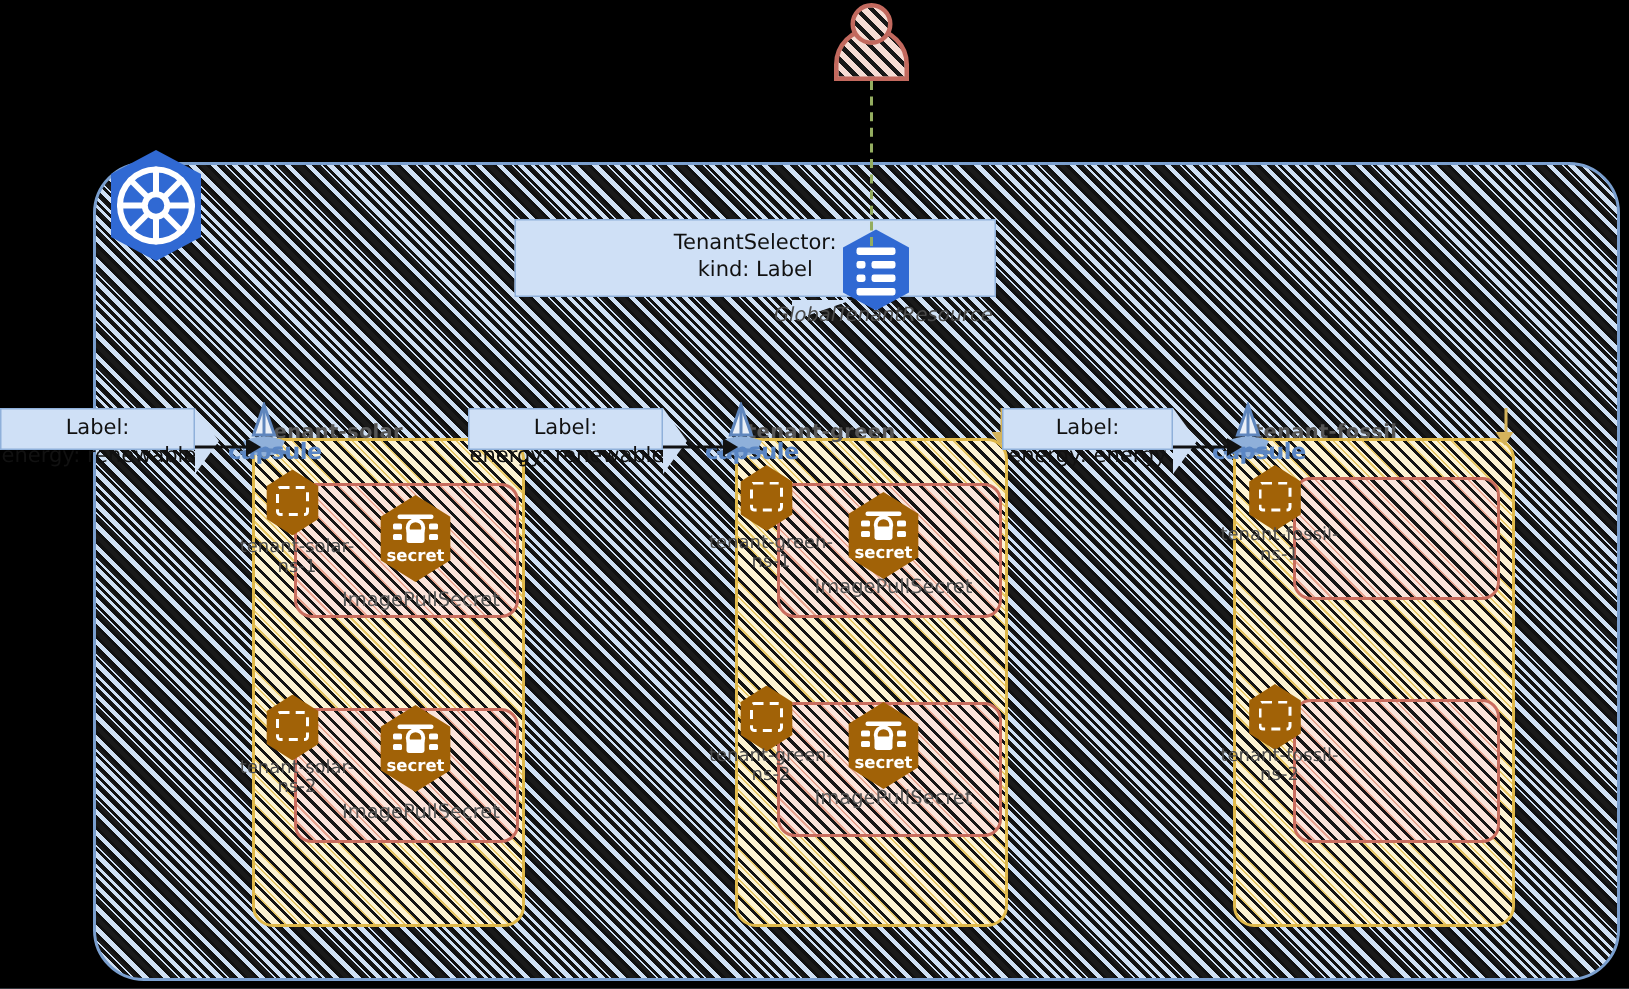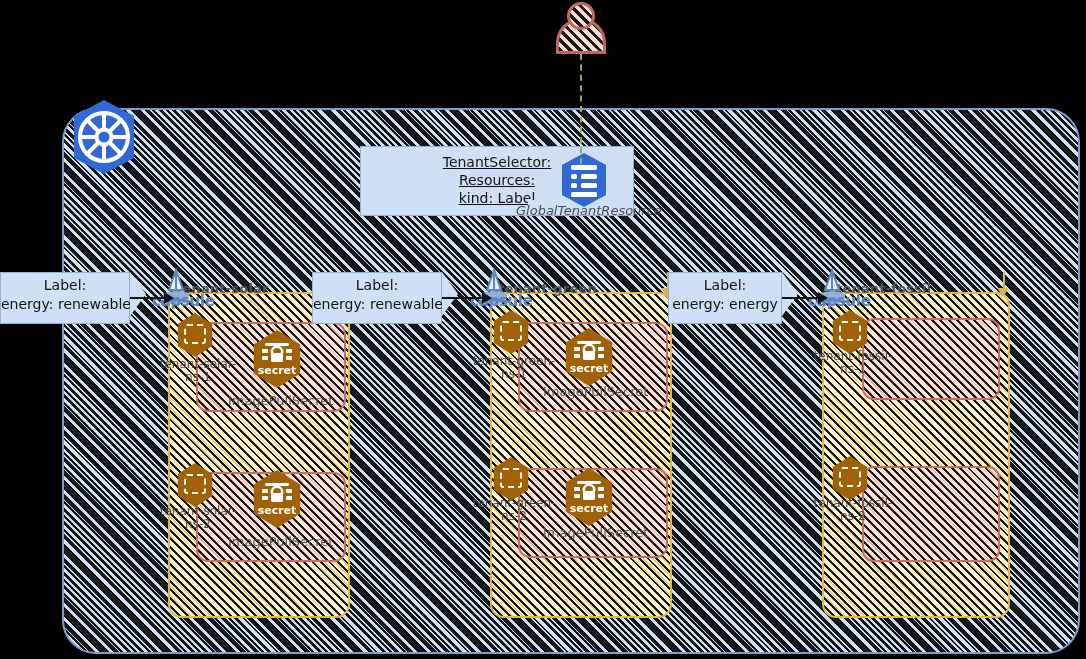--- a/index.html
+++ b/index.html
@@ -122,26 +122,26 @@
   }
 
   
   .callout{
     position:absolute;background:#cfe0f6;border:1px solid #8fb0da;
     box-sizing:border-box;text-align:center;color:#111;
   }
   .callout .ln{display:block;white-space:nowrap;}
 
   .spec-callout{
-    left:360px;top:146px;width:274px;padding:6px 8px 8px;
-    font-size:14px;line-height:18px;text-decoration:underline;
+    left:343px;top:146px;width:321px;padding:6px 8px 8px;
+    font-size:14px;line-height:18px;
   }
 
   .label-callout{
-    height:52px;font-size:14px;line-height:19px;padding-top:3px;
+    height:28px;font-size:14px;line-height:19px;padding-top:3px;
   }
   .label-arrow{
     position:absolute;width:0;height:0;
     border-top:22px solid transparent;border-bottom:22px solid transparent;
     border-left:16px solid #cfe0f6;
   }
   .label-arrow::after{
     content:"";position:absolute;left:-16px;top:-22px;width:0;height:0;
     border-top:22px solid transparent;border-bottom:22px solid transparent;
     border-left:16px solid transparent;
@@ -343,21 +343,20 @@
   <div class="callout label-callout" style="left:668px;top:272px;width:114px;">
     <span class="ln">Label:</span>
     <span class="ln">energy: energy</span>
   </div>
   <div class="label-arrow" style="left:782px;top:272px;"></div>
   <div class="arrow-line" style="left:782px;top:297px;width:38px;"></div>
   <div class="arrow-head" style="left:818px;top:292px;"></div>
 
   <div class="callout spec-callout">
     <span class="ln">TenantSelector:</span>
-    <span class="ln">Resources:</span>
     <span class="ln">kind: Label</span>
   </div>
   <div class="spec-tail"></div>
 
   <div class="gtr-icon">
     <svg width="52" height="56" viewBox="0 0 52 56">
       <polygon points="26,1 48,13 48,43 26,55 4,43 4,13" fill="#3069d3"></polygon>
       <rect x="13" y="13" width="26" height="5" rx="1.6" fill="#fff"></rect>
       <rect x="13" y="22" width="6" height="5" rx="1.6" fill="#fff"></rect>
       <rect x="23" y="22" width="16" height="5" rx="1.6" fill="#fff"></rect>

